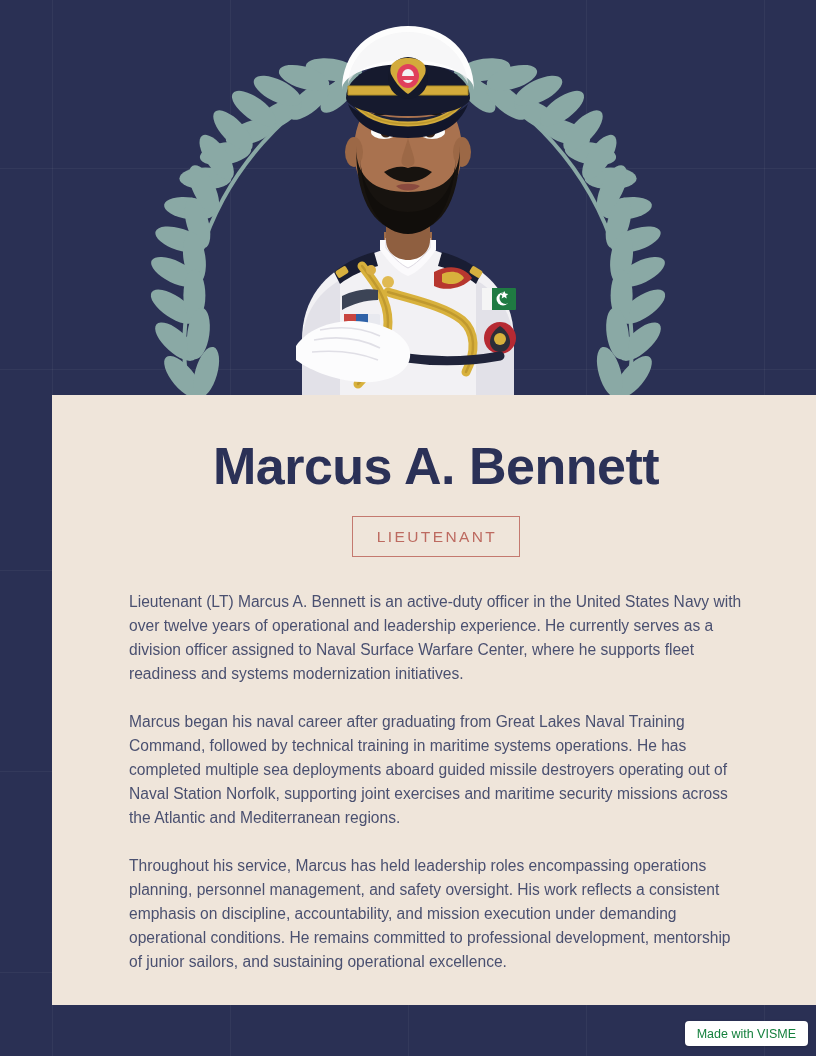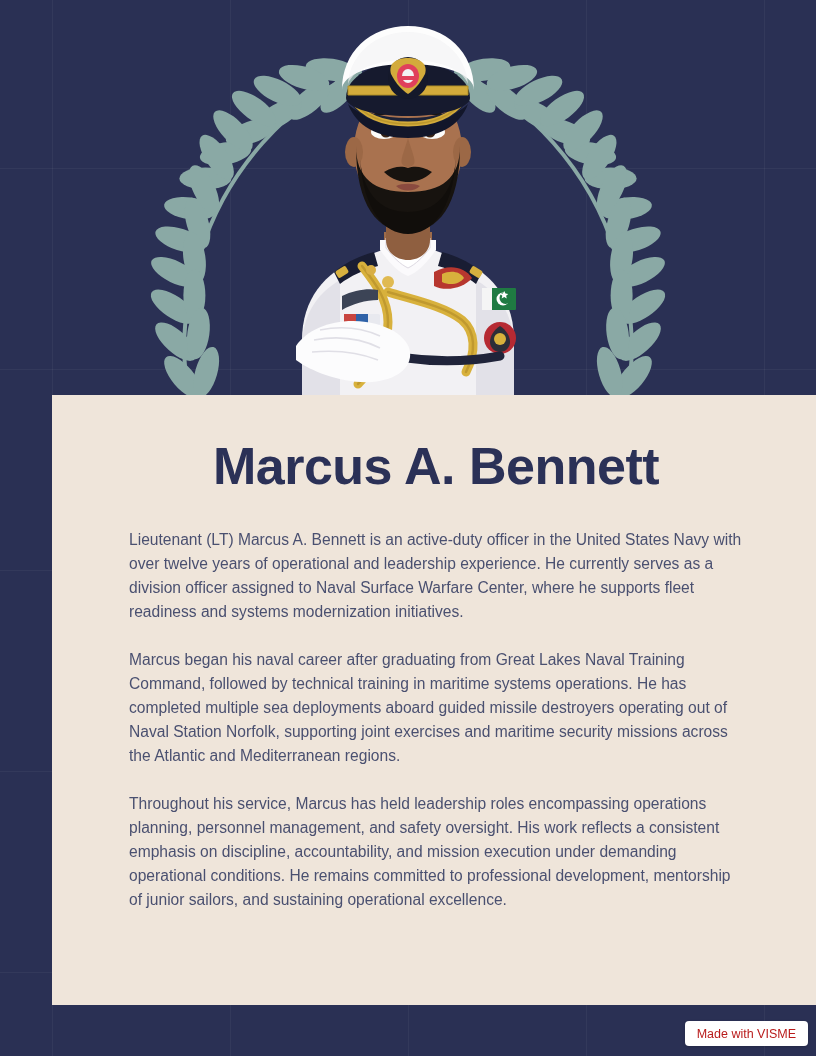--- a/index.html
+++ b/index.html
@@ -126,21 +126,21 @@
 
   
   .visme-badge {
     position: absolute;
     right: 8px;
     bottom: 10px;
     background: #ffffff;
     border-radius: 4px;
     padding: 7px 12px 6px 12px;
     font-size: 12.5px;
-    color: #b91c1c;
+    color: #15803d;
     line-height: 1;
     box-shadow: 0 1px 3px rgba(0,0,0,0.18);
     white-space: nowrap;
   }
 </style>
 </head>
 <body>
 
 <div id="poster">
 
@@ -362,20 +362,23 @@
           <ellipse cx="0" cy="-2" rx="6" ry="7" fill="#f2f2f4"></ellipse>
           <path d="M-6,-2 l12,0 l0,4 l-12,0 Z" fill="#e0405c"></path>
         </g>
       </svg>
     </div>
   </div>
 
   <div class="card">
     <h1 class="name">Marcus A. Bennett</h1>
 
+    <div class="rank-wrap">
+      <span class="rank-badge">LIEUTENANT</span>
+    </div>
 
     <div class="bio">
       <p>Lieutenant (LT) Marcus A. Bennett is an active-duty officer in the United States Navy with over twelve years of operational and leadership experience. He currently serves as a division officer assigned to Naval Surface Warfare Center, where he supports fleet readiness and systems modernization initiatives.</p>
       <p>Marcus began his naval career after graduating from Great Lakes Naval Training Command, followed by technical training in maritime systems operations. He has completed multiple sea deployments aboard guided missile destroyers operating out of Naval Station Norfolk, supporting joint exercises and maritime security missions across the Atlantic and Mediterranean regions.</p>
       <p>Throughout his service, Marcus has held leadership roles encompassing operations planning, personnel management, and safety oversight. His work reflects a consistent emphasis on discipline, accountability, and mission execution under demanding operational conditions. He remains committed to professional development, mentorship of junior sailors, and sustaining operational excellence.</p>
     </div>
   </div>
 
   <div class="visme-badge">Made with VISME</div>
 

